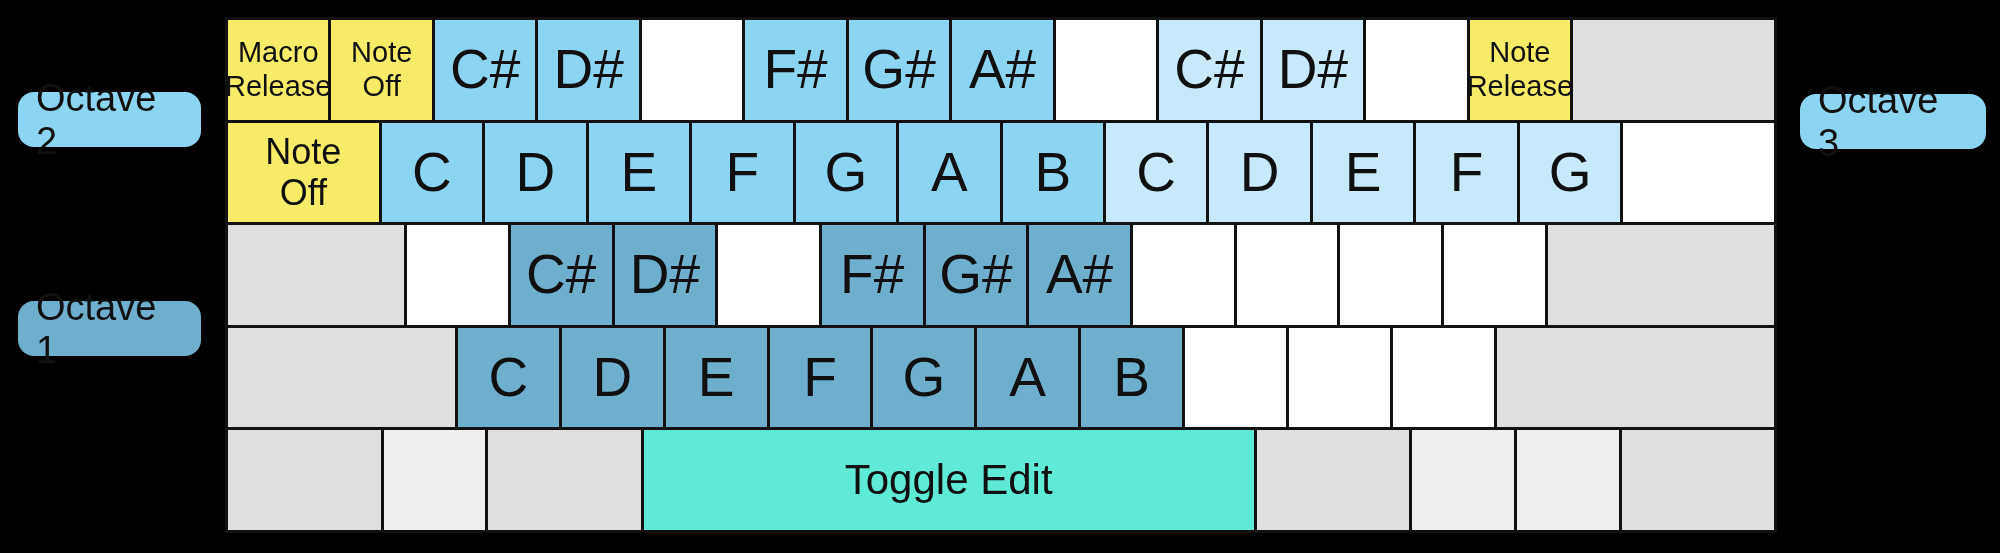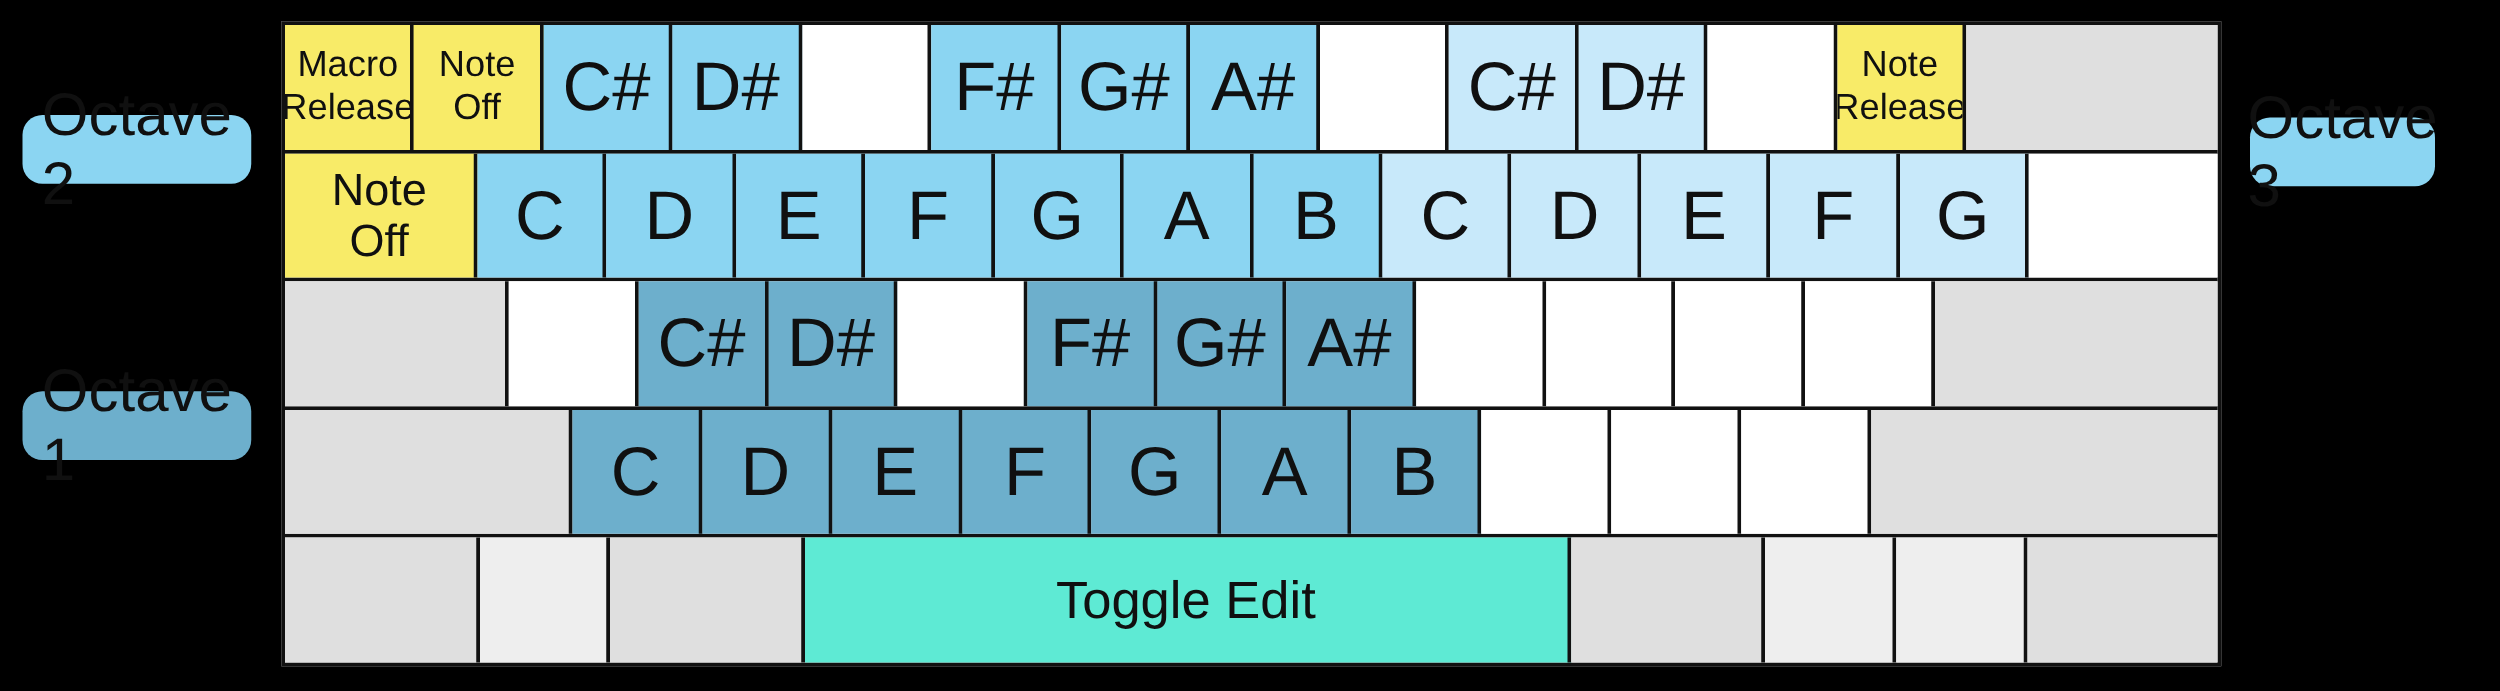--- a/index.html
+++ b/index.html
@@ -53,27 +53,27 @@
 
   
   .pill {
     position: absolute;
     box-sizing: border-box;
     height: 55px;
     border-radius: 16px;
     display: flex;
     align-items: center;
     justify-content: center;
-    font-size: 48px;
+    font-size: 38px;
     color: #101010;
     padding: 0 18px;
   }
   .pill-oct2 { left: 18px;   top: 92px;  width: 183px; background: var(--octave2_blue, #8bd5f2); }
-  .pill-oct1 { left: 18px;   top: 301px; width: 183px; background: var(--octave1_blue, #6dafcc); margin-top: 12px; }
-  .pill-oct3 { left: 1800px; top: 94px;  width: 148px; background: var(--octave2_blue, #8bd5f2); }
+  .pill-oct1 { left: 18px;   top: 301px; width: 183px; background: var(--octave1_blue, #6dafcc); }
+  .pill-oct3 { left: 1800px; top: 94px;  width: 186px; background: var(--octave2_blue, #8bd5f2); }
 </style>
 </head>
 <body>
 
 <div class="stage">
   <div class="pill pill-oct2">Octave 2</div>
   <div class="pill pill-oct1">Octave 1</div>
   <div class="pill pill-oct3">Octave 3</div>
   <div class="keyboard" id="keyboard">
       <div class="krow">

